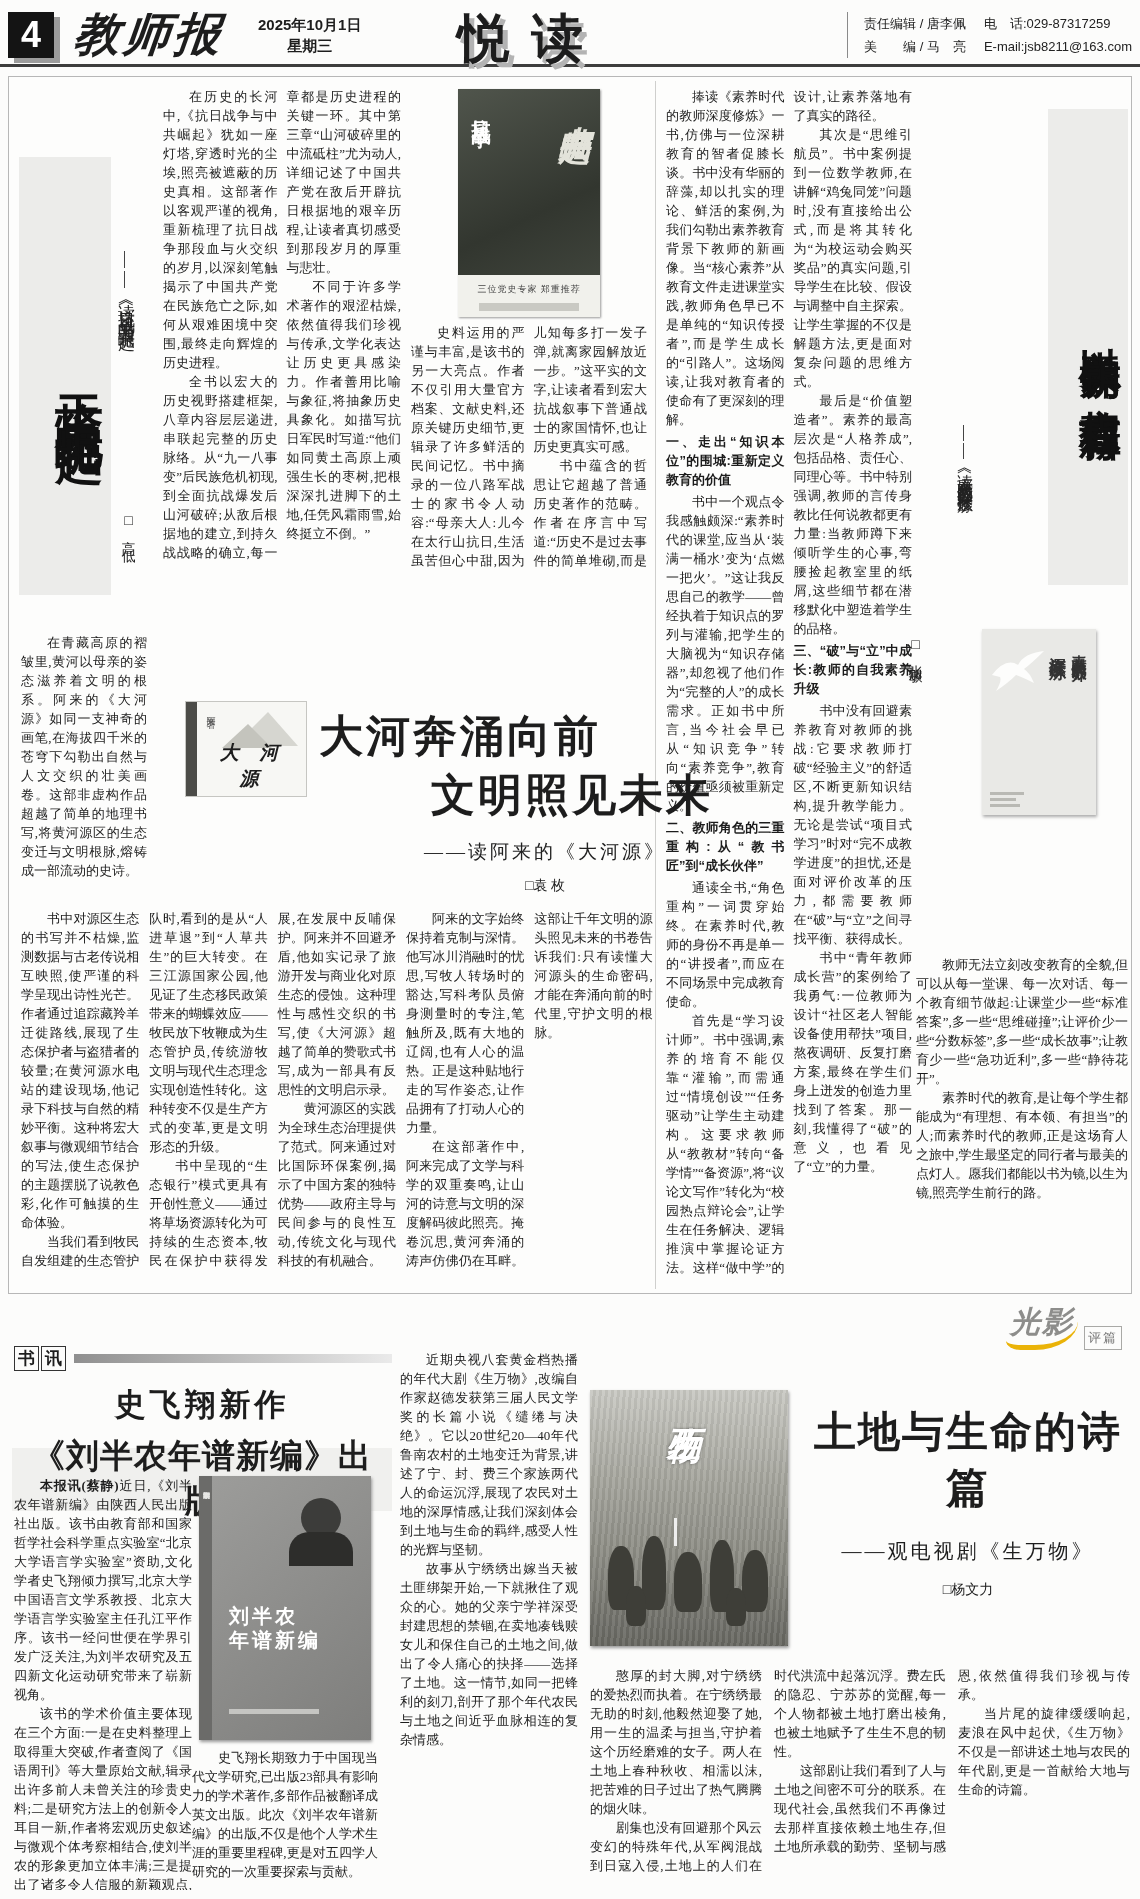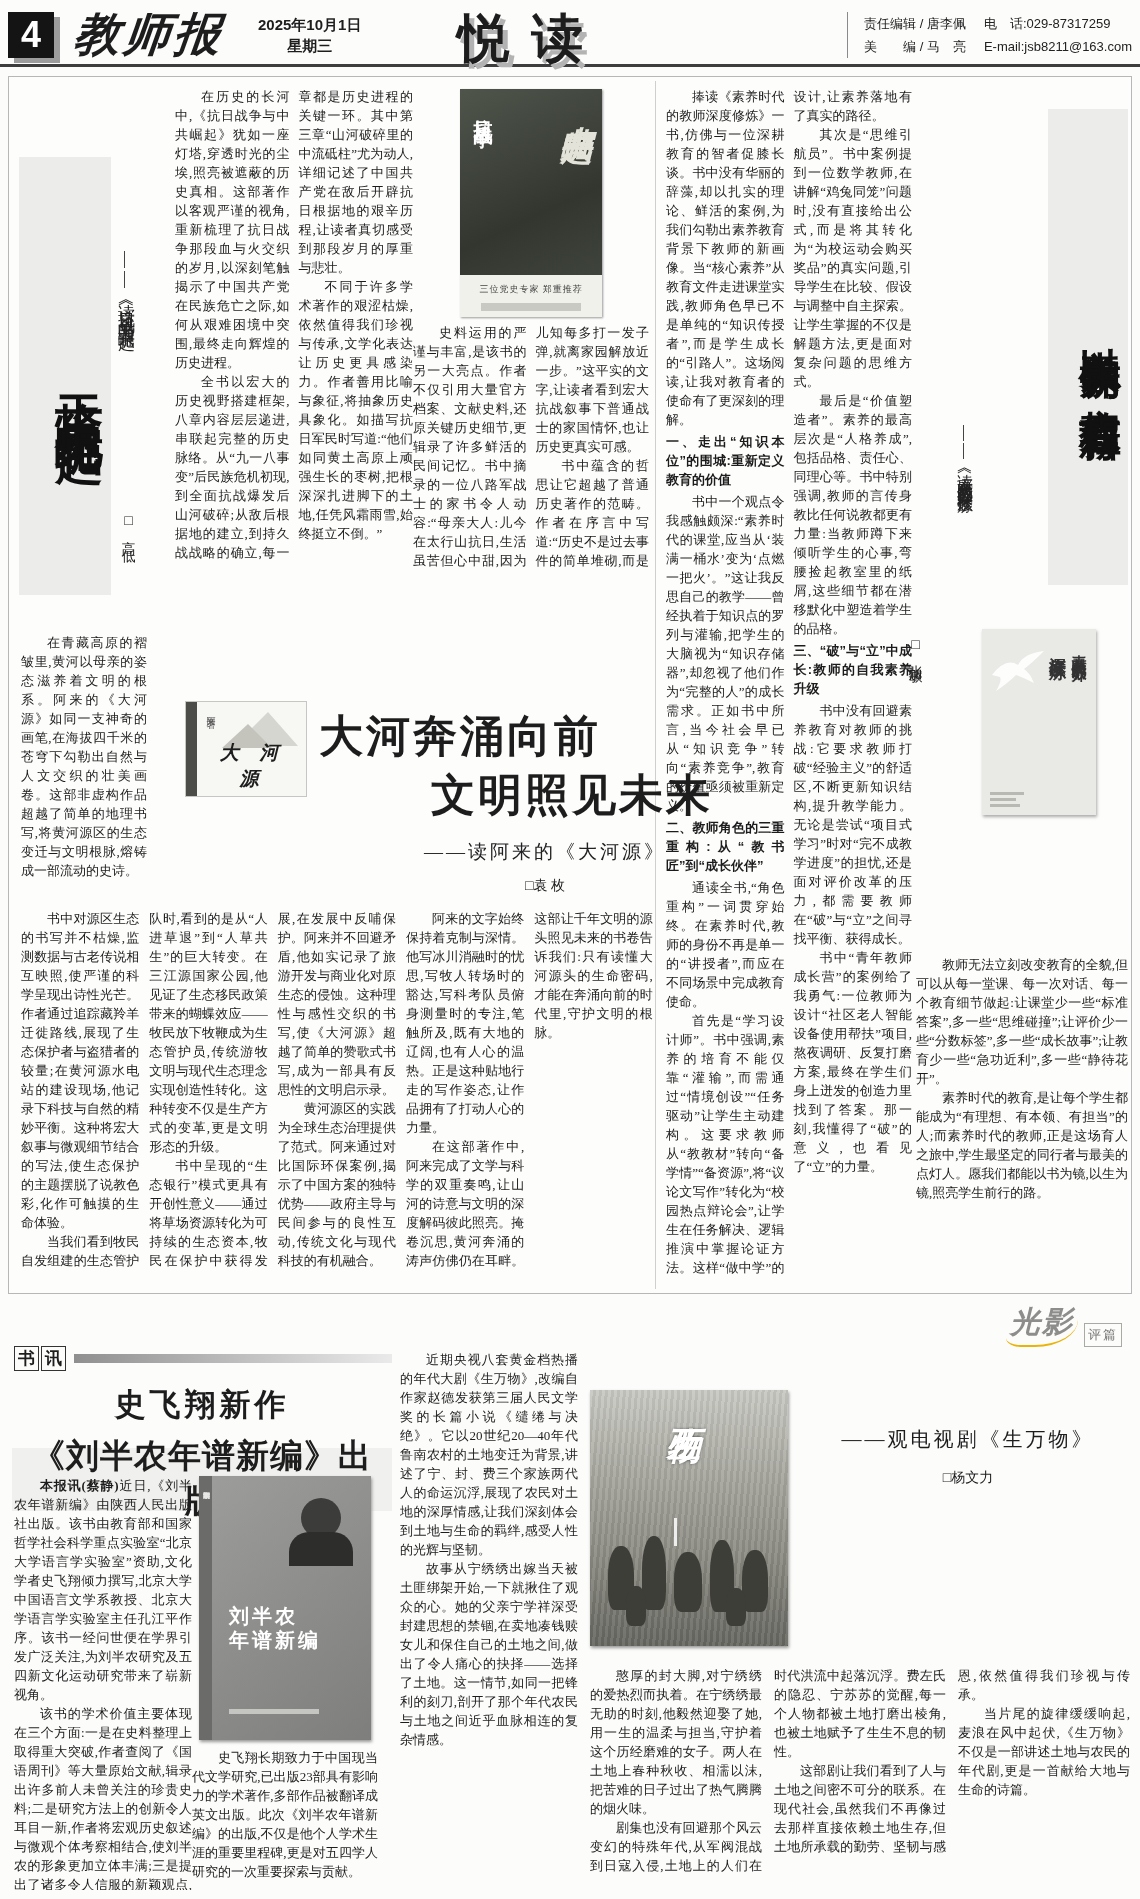--- a/index.html
+++ b/index.html
@@ -44,21 +44,21 @@
 
   
   .art1 { position:absolute; left:2px; top:4px; width:642px; height:502px; }
   .a1-strip {
     position:absolute; left:8px; top:76px; width:92px; height:438px; background:#ececea;
     display:flex; justify-content:center; padding-top:10px;
     font-family:"Liberation Sans","DejaVu Sans",sans-serif; font-weight:900; font-size:48px; letter-spacing:7px; color:#111;
   }
   .a1-sub { position:absolute; left:104px; top:170px; height:300px; font-size:17px; letter-spacing:3px; color:#222; }
   .a1-author { position:absolute; left:108px; top:432px; height:80px; font-size:14px; letter-spacing:2px; color:#222; }
-  .a1-body { position:absolute; left:152px; top:6px; width:484px; height:490px; display:flex; gap:0;margin-left:12px; }
+  .a1-body { position:absolute; left:152px; top:6px; width:484px; height:490px; display:flex; gap:10px; }
   .a1-colsL { width:238px; height:490px; column-count:2; column-gap:9px; column-fill:auto; overflow:hidden; }
   .a1-colsR { width:236px; height:490px; overflow:hidden; }
   .a1-colsR .cols2 { column-count:2; column-gap:9px; column-fill:auto; height:254px; overflow:hidden; margin-top:6px; }
 
   .cover1 {
     width:142px; height:228px; margin:2px auto 0;
     background:linear-gradient(155deg,#50554c 0%,#32362f 55%,#454a41 100%);
     position:relative; box-shadow:1px 1px 2px #999;
   }
   .cover1 .c1-title { position:absolute; left:14px; top:14px; color:#fff; font-weight:900; font-size:19px; letter-spacing:4px; font-family:"Liberation Sans","DejaVu Sans",sans-serif; }
@@ -116,21 +116,21 @@
   .cover4 .spine { position:absolute; left:0; top:0; bottom:0; width:13px; background:#6b6b69; }
   .cover4 .spinetext { position:absolute; left:2px; top:10px; color:#e8e8e6; font-size:7px; height:200px; }
   .cover4 .head { position:absolute; right:30px; top:22px; width:40px; height:40px; border-radius:50%; background:#3c3c3a; }
   .cover4 .torso { position:absolute; right:18px; top:56px; width:64px; height:34px; border-radius:20px 20px 0 0; background:#2d2d2b; }
   .cover4 .c4-title { position:absolute; left:30px; top:128px; color:#fff; font-size:20px; line-height:24px; letter-spacing:3px; font-weight:bold; }
   .cover4 .c4-bar { position:absolute; left:30px; bottom:26px; width:90px; height:5px; background:#c5c5c2; }
   .a4-col2 .after-cover { height:136px; overflow:hidden; margin-top:8px; }
 
   .art5 { position:absolute; left:392px; top:0; right:0; height:594px; }
   .a5-logo { position:absolute; right:10px; top:2px; display:flex; align-items:flex-end; gap:6px; color:#8d8d8b; }
-  .a5-logo .main { font-size:30px; font-weight:900; font-style:italic; letter-spacing:2px; border-bottom:2px solid #eab308; border-radius:0 0 60% 20%; padding:0 4px 2px; }
+  .a5-logo .main { font-size:30px; font-weight:900; font-style:italic; letter-spacing:2px; border-bottom:5px solid #eab308; border-radius:0 0 60% 20%; padding:0 4px 2px; }
   .a5-logo .sub { font-size:13px; letter-spacing:2px; border:1px solid #a9a9a6; padding:2px 3px; color:#777; }
   .a5-col1 { position:absolute; left:0; top:50px; width:178px; height:540px; overflow:hidden; }
   .poster { position:absolute; left:190px; top:90px; width:198px; height:256px; background:linear-gradient(180deg,#cicac4,#6f6f68); background:linear-gradient(180deg,#c9c9c3 0%,#a5a59d 35%,#8b8b83 65%,#666660 100%); position:absolute; overflow:hidden; box-shadow:1px 2px 3px #999; }
   .poster .texture { position:absolute; inset:0; background:repeating-linear-gradient(95deg,rgba(255,255,255,.08) 0 3px,rgba(0,0,0,.05) 3px 6px); }
   .poster .p-title { position:absolute; left:70px; top:10px; color:#fff; font-weight:900; font-size:34px; font-style:italic; height:140px; letter-spacing:2px; text-shadow:0 0 3px rgba(0,0,0,.4); }
   .poster .p-bar { position:absolute; left:84px; top:128px; width:3px; height:28px; background:#eee; }
   .poster .fig { position:absolute; background:#3e3e38; border-radius:45% 45% 25% 25%; }
   .a5-titleblock { position:absolute; left:404px; top:104px; right:0; text-align:center; }
   .a5-title { font-family:"Liberation Sans","DejaVu Sans",sans-serif; font-weight:900; font-size:42px; letter-spacing:2px; }
   .a5-sub { font-size:20px; letter-spacing:3px; margin-top:22px; }
@@ -312,20 +312,21 @@
         <div class="p-bar"></div>
         <div class="fig" style="left:18px; top:156px; width:26px; height:64px;"></div>
         <div class="fig" style="left:52px; top:146px; width:24px; height:74px;"></div>
         <div class="fig" style="left:84px; top:162px; width:28px; height:60px;"></div>
         <div class="fig" style="left:120px; top:150px; width:24px; height:72px;"></div>
         <div class="fig" style="left:152px; top:160px; width:26px; height:62px;"></div>
         <div class="fig" style="left:36px; top:196px; width:20px; height:40px;"></div>
         <div class="fig" style="left:136px; top:198px; width:20px; height:38px;"></div>
       </div>
       <div class="a5-titleblock">
+        <div class="a5-title">土地与生命的诗篇</div>
         <div class="a5-sub">——观电视剧《生万物》</div>
         <div class="a5-author">□杨文力</div>
       </div>
       <div class="a5-body small13">
         <p style="text-indent:2em;">憨厚的封大脚,对宁绣绣的爱热烈而执着。在宁绣绣最无助的时刻,他毅然迎娶了她,用一生的温柔与担当,守护着这个历经磨难的女子。两人在土地上春种秋收、相濡以沫,把苦难的日子过出了热气腾腾的烟火味。</p>
         <p style="text-indent:2em;">剧集也没有回避那个风云变幻的特殊年代,从军阀混战到日寇入侵,土地上的人们在时代洪流中起落沉浮。费左氏的隐忍、宁苏苏的觉醒,每一个人物都被土地打磨出棱角,也被土地赋予了生生不息的韧性。</p>
         <p style="text-indent:2em;">这部剧让我们看到了人与土地之间密不可分的联系。在现代社会,虽然我们不再像过去那样直接依赖土地生存,但土地所承载的勤劳、坚韧与感恩,依然值得我们珍视与传承。</p>
         <p style="text-indent:2em;">当片尾的旋律缓缓响起,麦浪在风中起伏,《生万物》不仅是一部讲述土地与农民的年代剧,更是一首献给大地与生命的诗篇。</p>
       </div>
     </div>

